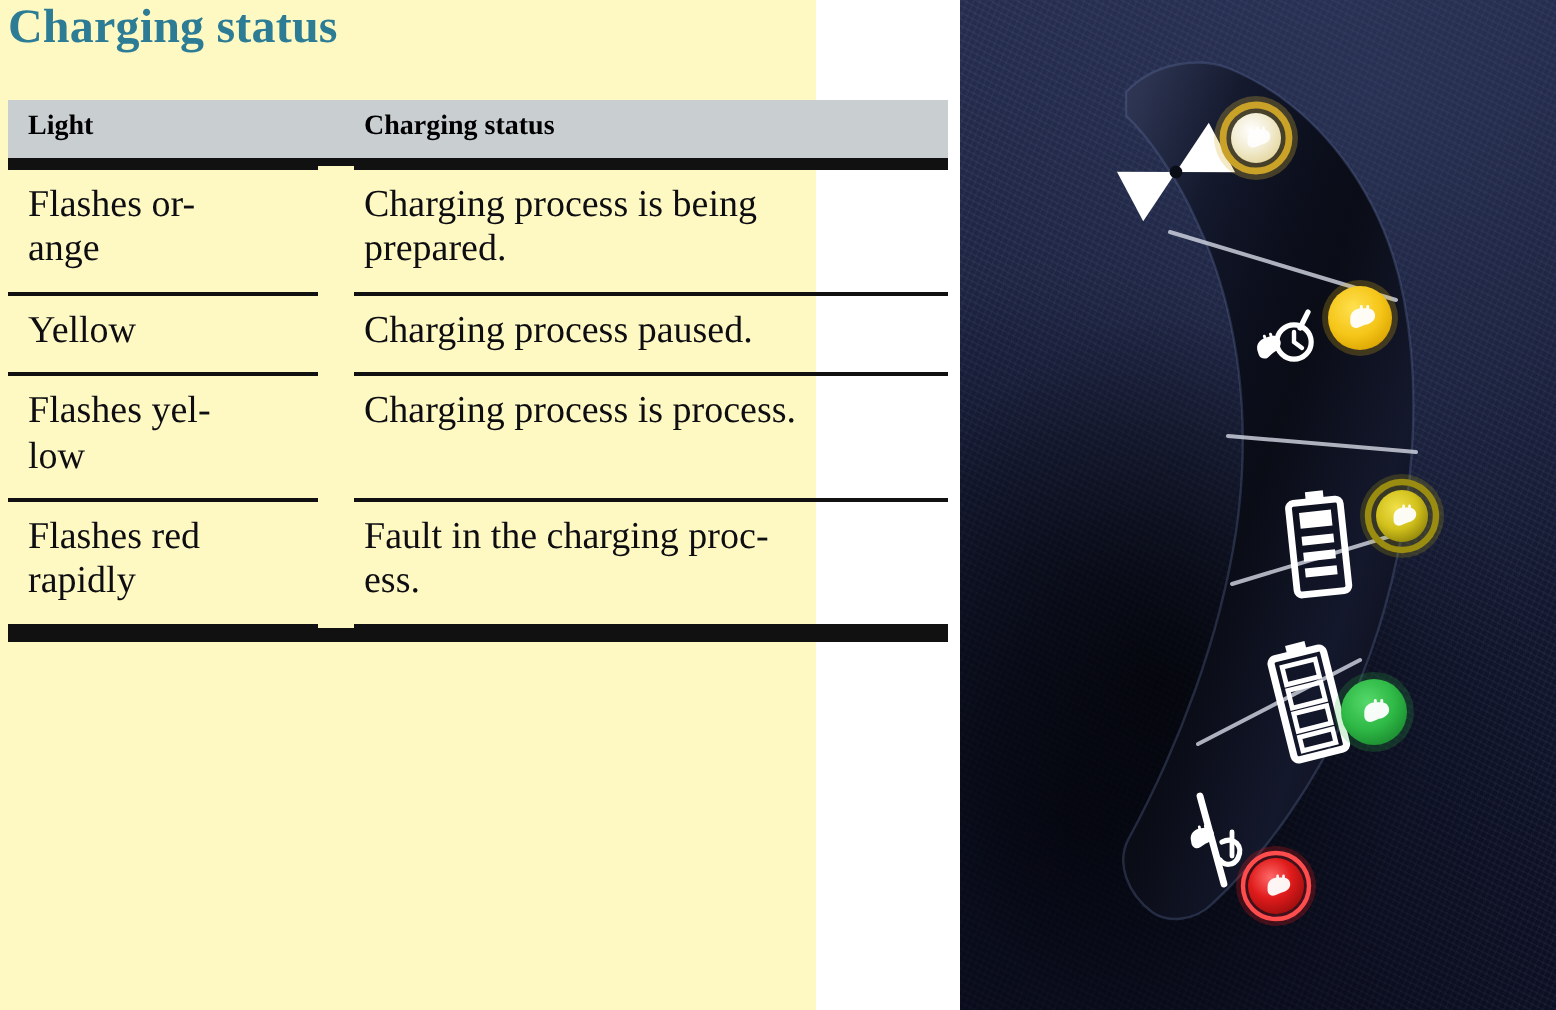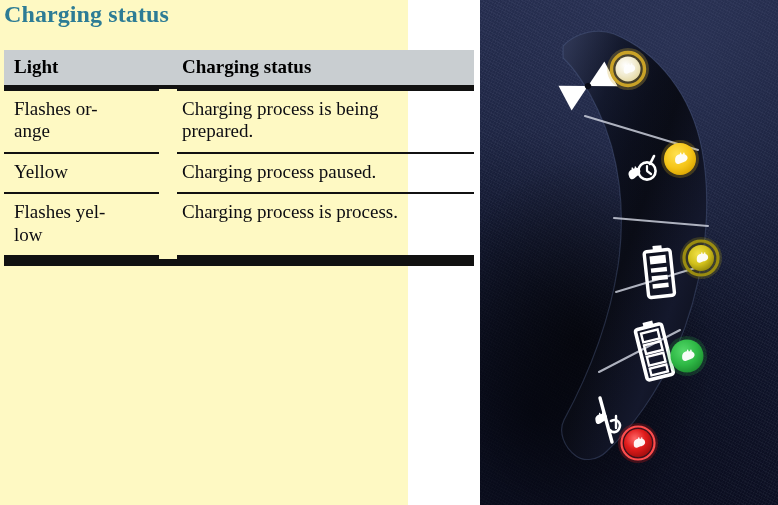--- a/index.html
+++ b/index.html
@@ -54,21 +54,21 @@
   }
 
   #status-table col.c-light  { width: 155px; }
   #status-table col.c-gap    { width: 18px;  }
   #status-table col.c-status { width: 297px; }
 
   
   #status-table thead th {
     background: #c9ced1;
     padding: 6px 0 7px 0;
-    font-size: 19px;
+    font-size: 14px;
     font-weight: bold;
     color: #000000;
     text-align: left;
     vertical-align: middle;
     border: 0;
   }
   #status-table thead th.th-light  { padding-left: 10px; }
   #status-table thead th.th-gap    { padding: 0; }
   #status-table thead th.th-status { padding-left: 5px; }
 
@@ -220,20 +220,25 @@
           </tr>
           <tr>
             <td class="cell-light">Flashes yel-<br>low</td>
             <td class="cell-gap"></td>
             <td class="cell-status">Charging process is process.</td>
           </tr>
           <tr class="sep">
             <td class="cell-light"></td>
             <td class="cell-gap"></td>
             <td class="cell-status"></td>
+          </tr>
+          <tr>
+            <td class="cell-light">Flashes red<br>rapidly</td>
+            <td class="cell-gap"></td>
+            <td class="cell-status">Fault in the charging proc-<br>ess.</td>
           </tr>
           <tr class="sep">
             <td class="cell-light"></td>
             <td class="cell-gap"></td>
             <td class="cell-status"></td>
           </tr>
           <tr class="bottom-rule">
             <td colspan="3"></td>
           </tr>
         </tbody>

